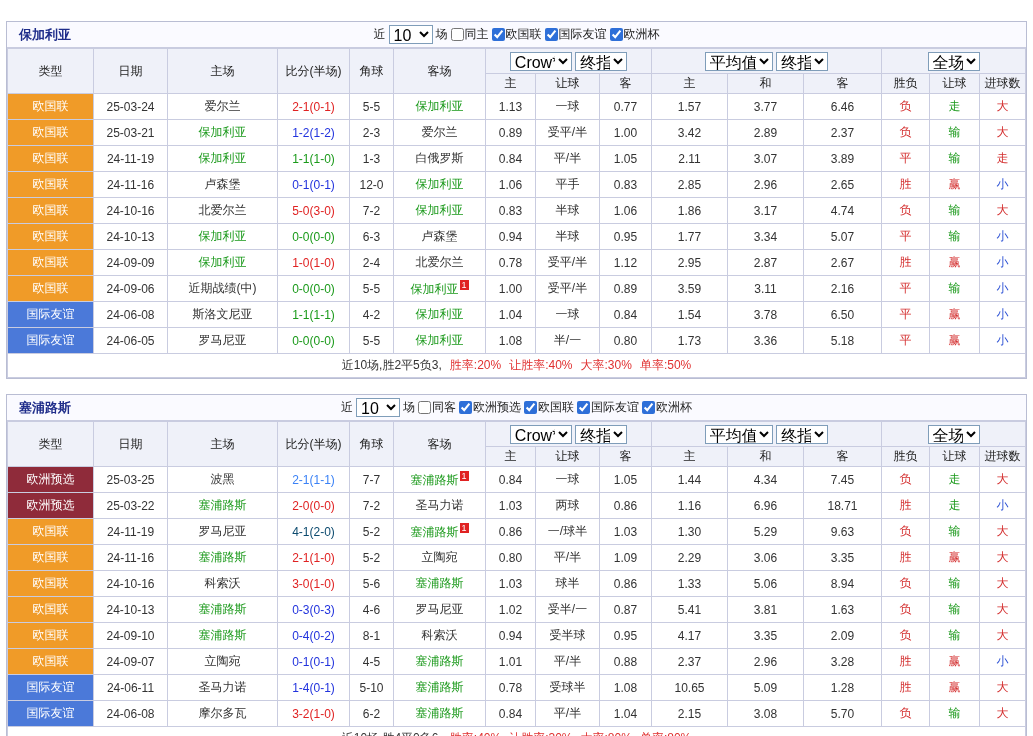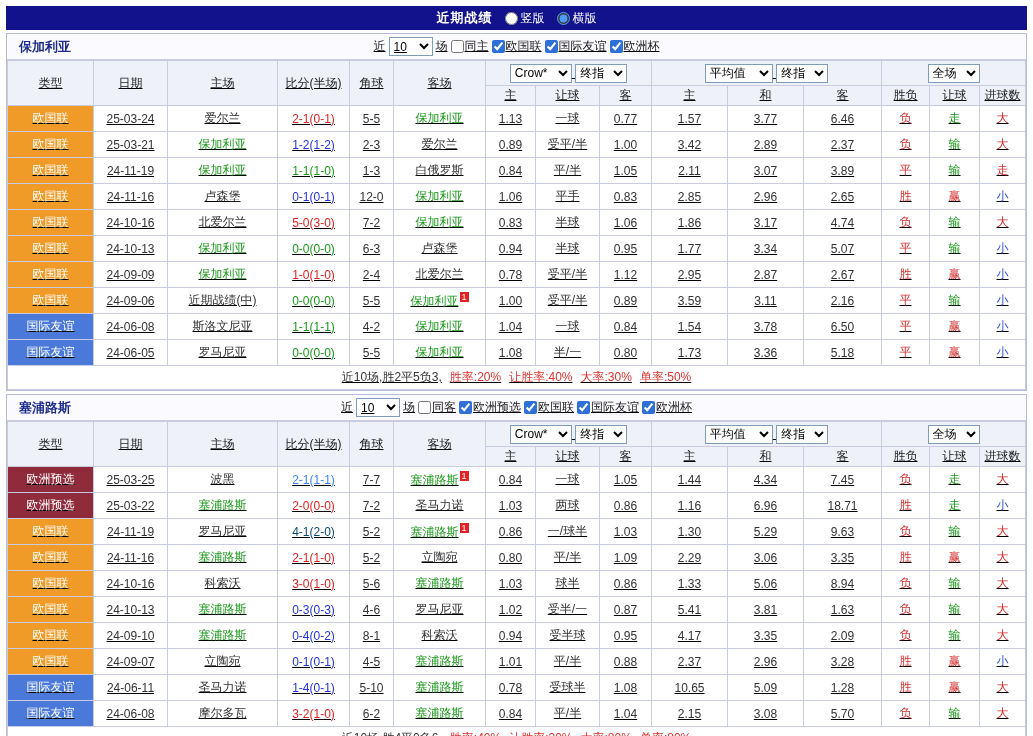--- a/index.html
+++ b/index.html
@@ -3,53 +3,42 @@
 <meta charset="utf-8">
 <style>
   *{box-sizing:border-box;}
   html,body{margin:0;padding:0;background:#fff;}
   body{font-family:"Liberation Sans","DejaVu Sans",sans-serif;}
   .wrap{width:1033px;padding:6px;}
   .topbar{background:#12128c;color:#fff;height:24px;display:flex;align-items:center;justify-content:center;gap:12px;font-size:13px;}
   .topbar .title{font-weight:bold;letter-spacing:1px;}
   .topbar label{display:flex;align-items:center;gap:3px;font-size:12px;cursor:pointer;}
   .topbar input{margin:0;accent-color:#4d9bff;}
-  .section{border:1px solid #b9bdd3;margin-top:3px;background:#fff;text-decoration:underline;}
+  .section{border:1px solid #b9bdd3;margin-top:15px;background:#fff;}
   .sec-head{position:relative;height:26px;display:flex;align-items:center;justify-content:center;background:#fafaff;border-bottom:1px solid #c9cce0;font-size:12px;}
   .team{position:absolute;left:12px;font-size:13px;font-weight:bold;color:#1f2d8a;}
   .filters{display:flex;align-items:center;gap:3px;color:#222;}
   .filters .chk{display:flex;align-items:center;gap:1px;cursor:pointer;}
   .filters input[type=checkbox]{width:13px;height:13px;margin:0;accent-color:#2e6fd8;}
-  select{font-family:inherit;font-size:12px;height:19px;border:1px solid #7f9db9;background:#fff;}
+  select{font-family:inherit;font-size:16px;height:19px;border:1px solid #7f9db9;background:#fff;}
   table.grid{width:100%;border-collapse:collapse;table-layout:fixed;font-size:12px;}
   .grid th,.grid td{border:1px solid #c9cce0;text-align:center;padding:0 1px;overflow:hidden;white-space:nowrap;}
   .grid thead th{background:#eff1f9;font-weight:normal;color:#222;}
   .grid thead tr.hr1 th{height:25px;}
   .grid thead tr.hr2 th{height:20px;}
   .grid tbody td{height:26px;color:#333;}
   .grid tfoot td{height:24px;color:#333;}
   .summary .stat{margin-left:8px;}
   sup.card{display:inline-block;background:#e02222;color:#fff;font-size:9px;line-height:10px;width:9px;text-align:center;margin-left:1px;vertical-align:super;}
 </style>
 </head>
 <body>
 
 <div class="wrap">
 
-  <div class="topbar">
-    <span class="title">近期战绩</span>
-    <label>
-      <input type="radio" name="layout" style="">
-      <span>竖版</span>
-    </label>
-    <label>
-      <input type="radio" name="layout" checked="" style="">
-      <span>横版</span>
-    </label>
-  </div>
 
   <div class="section">
     <div class="sec-head">
       <div class="team">保加利亚</div>
       <div class="filters">
         <span>近</span>
         <select style="width:44px;"><option>10</option></select>
         <span>场</span>
         <span class="filters">
             <label class="chk">

